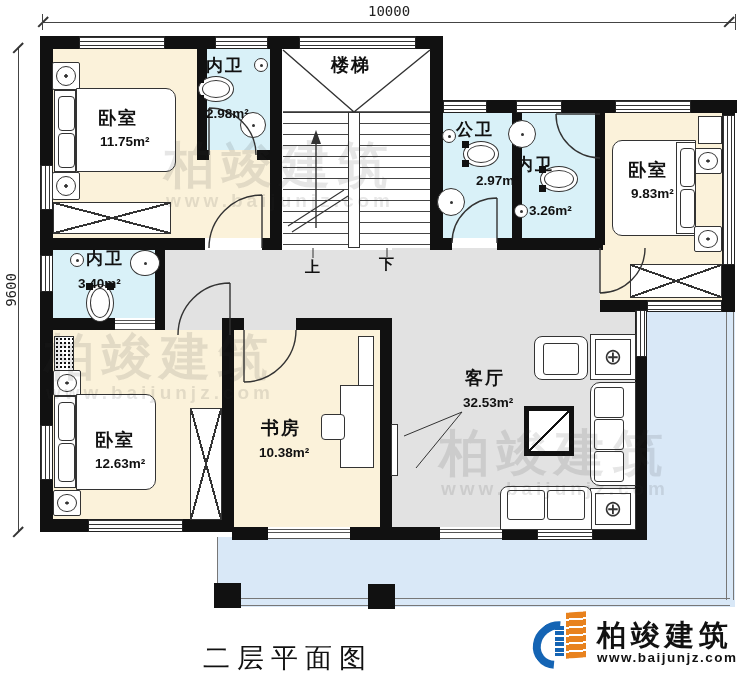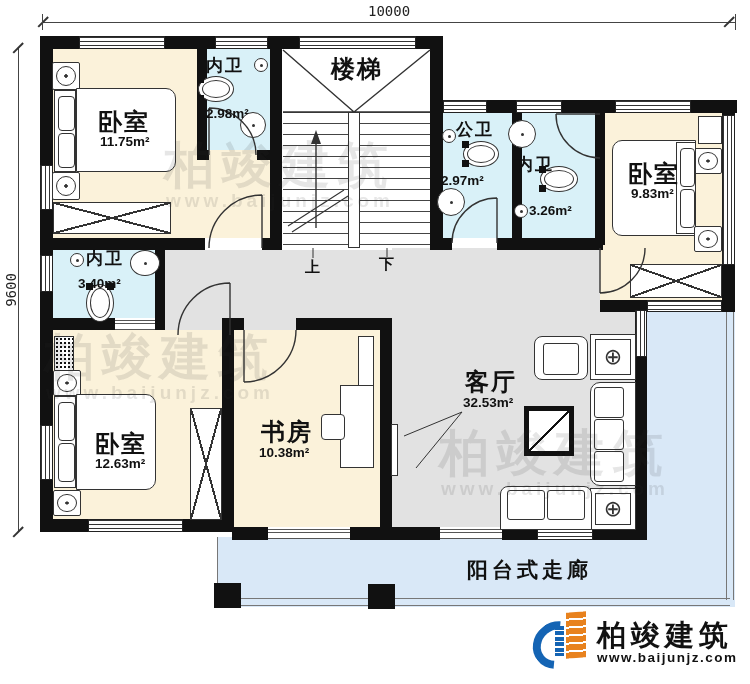--- a/index.html
+++ b/index.html
@@ -41,21 +41,21 @@
   .ptable .inner{position:absolute;inset:4px;border:1.2px solid #333;display:flex;align-items:center;justify-content:center;}
   .ctable{position:absolute;background:#fff;border:5px solid #111;box-sizing:border-box;z-index:4;
      background-image:linear-gradient(to bottom right,transparent calc(50% - 1.4px),#111 calc(50% - 1.4px),#111 calc(50% + 1.4px),transparent calc(50% + 1.4px));}
   .treads{position:absolute;background-image:repeating-linear-gradient(to bottom,#444 0 1px,transparent 1px 11px);z-index:1;}
   .rail{position:absolute;background:#fff;border:1.3px solid #333;box-sizing:border-box;z-index:2;}
   .hatchcol{position:absolute;background:#fff;border:1px solid #333;box-sizing:border-box;z-index:4;
      background-image:radial-gradient(#111 1.1px,transparent 1.3px);background-size:4px 4px;}
   .col{position:absolute;background:#111;z-index:4;}
   .bedge{position:absolute;z-index:2;}
   
-  .rlabel{position:absolute;font-size:24px;font-weight:700;letter-spacing:2px;white-space:nowrap;z-index:6;}
+  .rlabel{position:absolute;font-size:18px;font-weight:700;letter-spacing:2px;white-space:nowrap;z-index:6;}
   .rarea{position:absolute;font-size:13.5px;font-weight:600;white-space:nowrap;z-index:6;}
   .updown{position:absolute;font-size:15px;font-weight:700;z-index:6;}
   .dimtext{position:absolute;font-size:14px;color:#222;z-index:6;font-family:"DejaVu Sans Mono",monospace;}
   .dimline{position:absolute;background:#444;z-index:1;}
   .tick{position:absolute;width:14px;height:1.5px;background:#333;transform:rotate(-45deg);z-index:1;}
   
   .wm{position:absolute;z-index:7;color:rgba(50,50,50,0.12);text-align:center;pointer-events:none;white-space:nowrap;}
   .wm .wm-name{font-size:50px;font-weight:800;letter-spacing:8px;line-height:1.0;}
   .wm .wm-url{font-size:19px;font-weight:700;letter-spacing:4px;}
   
@@ -314,55 +314,55 @@
   <div class="rarea" style="left:100px;top:134px">11.75m²</div>
 
   <div class="rlabel" style="left:206px;top:54px;font-size:17px">内卫</div>
   <div class="rarea" style="left:206px;top:106px">2.98m²</div>
 
   <div class="rlabel" style="left:331px;top:53px">楼梯</div>
   <div class="updown" style="left:305px;top:258px">上</div>
   <div class="updown" style="left:379px;top:255px">下</div>
 
   <div class="rlabel" style="left:456px;top:118px;font-size:17px">公卫</div>
-  <div class="rarea" style="left:441px;top:173px">2.97m²</div>
+  <div class="rarea" style="left:476px;top:173px">2.97m²</div>
 
   <div class="rlabel" style="left:516px;top:153px;font-size:17px">内卫</div>
   <div class="rarea" style="left:529px;top:203px">3.26m²</div>
 
   <div class="rlabel" style="left:628px;top:158px">卧室</div>
   <div class="rarea" style="left:631px;top:186px">9.83m²</div>
 
   <div class="rlabel" style="left:86px;top:247px;font-size:17px">内卫</div>
   <div class="rarea" style="left:78px;top:276px">3.40m²</div>
 
   <div class="rlabel" style="left:95px;top:428px">卧室</div>
   <div class="rarea" style="left:95px;top:456px">12.63m²</div>
 
   <div class="rlabel" style="left:261px;top:416px">书房</div>
   <div class="rarea" style="left:259px;top:445px">10.38m²</div>
 
   <div class="rlabel" style="left:465px;top:366px">客厅</div>
   <div class="rarea" style="left:463px;top:395px">32.53m²</div>
 
-  <div class="rlabel" style="left:467px;top:556px;font-size:21px;letter-spacing:4px">阳台式走廊</div>
 
   <div class="wm" style="left:95px;top:140px;width:370px">
     <div class="wm-name">柏竣建筑</div>
     <div class="wm-url">www.baijunjz.com</div>
   </div>
   <div class="wm" style="left:-10px;top:332px;width:340px">
     <div class="wm-name">柏竣建筑</div>
     <div class="wm-url">www.baijunjz.com</div>
   </div>
   <div class="wm" style="left:385px;top:428px;width:340px">
     <div class="wm-name">柏竣建筑</div>
     <div class="wm-url">www.baijunjz.com</div>
   </div>
 
+  <div class="ft-title">二层平面图</div>
   <div class="logo-icon">
     <div class="logo-swoosh"></div>
     <div class="logo-bldg2"></div>
     <div class="logo-bldg"></div>
   </div>
   <div class="brand-name">柏竣建筑</div>
   <div class="brand-url">www.baijunjz.com</div>
 
 </div>
 

